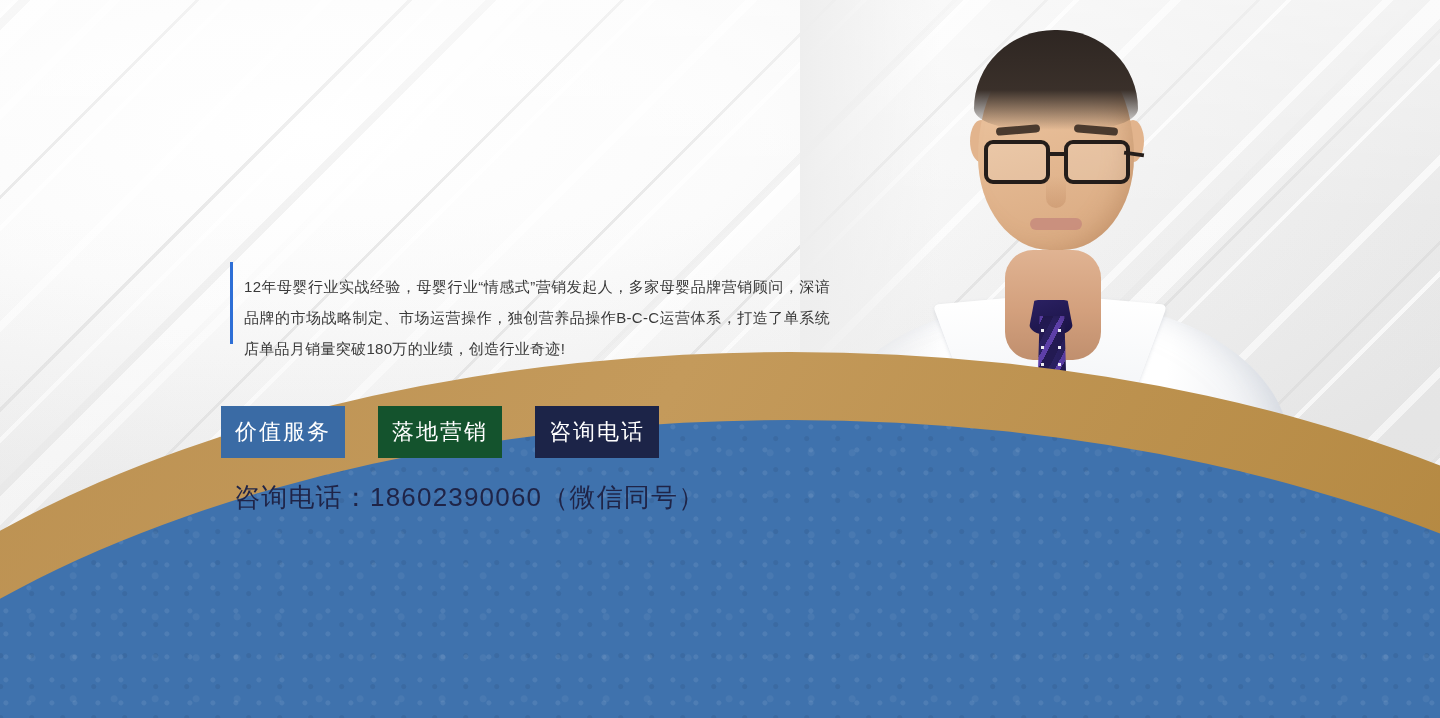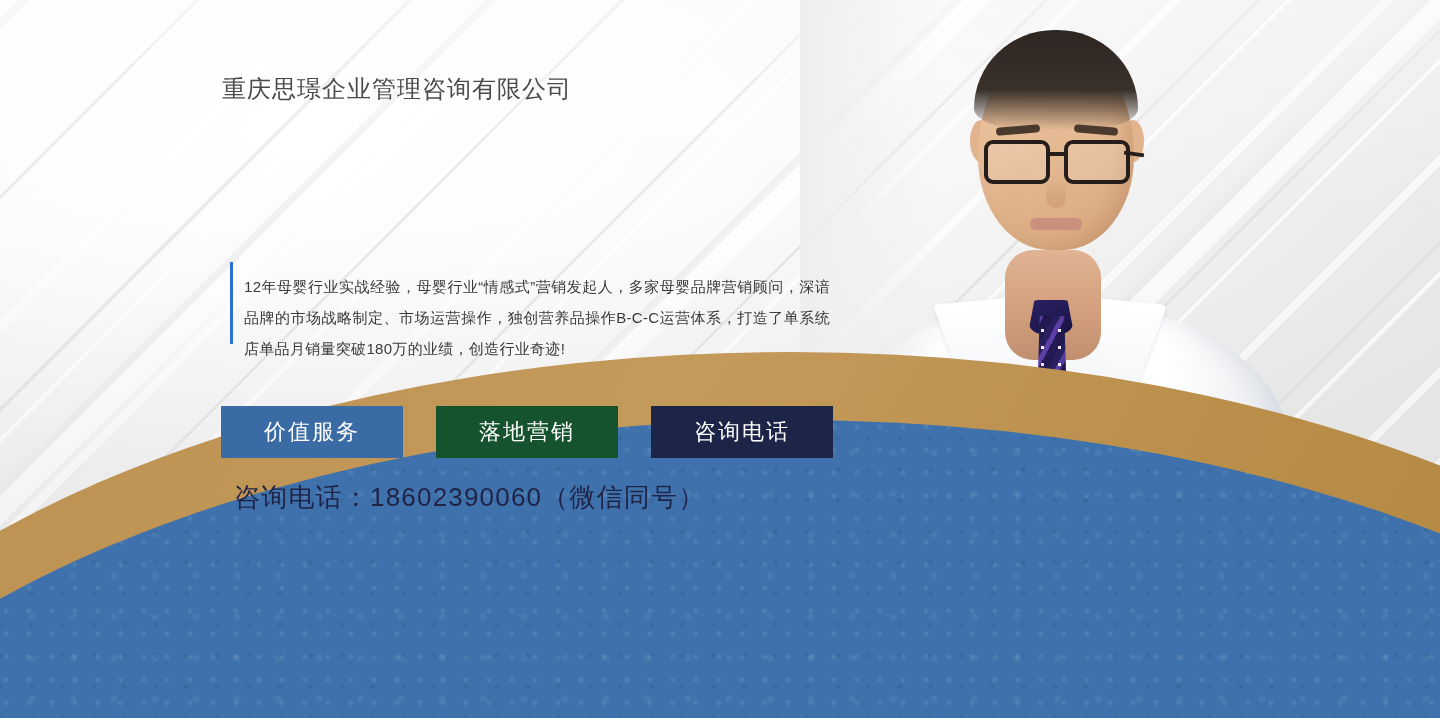--- a/index.html
+++ b/index.html
@@ -375,21 +375,21 @@
   }
 
   .pills {
     position: absolute;
     left: 221px;
     top: 406px;
     display: flex;
     gap: 33px;
   }
   .pill {
-    width: 182px;
+    width: 124px;
     height: 52px;
     display: flex;
     align-items: center;
     justify-content: center;
     font-size: 22px;
     color: #ffffff;
     letter-spacing: 2px;
     cursor: pointer;
     user-select: none;
   }
@@ -449,21 +449,20 @@
   </div>
 
   <div class="arc">
     <div class="arc-gold"></div>
     <div class="arc-blue"></div>
     <div class="arc-blue-tex"></div>
   </div>
 
   <div class="content">
 
-    <div class="company-name">重庆思璟企业管理咨询有限公司</div>
 
 
 
     <div class="desc-wrap">
       <div class="desc-rule"></div>
       <div class="desc-text">12年母婴行业实战经验，母婴行业“情感式”营销发起人，多家母婴品牌营销顾问，深谙品牌的市场战略制定、市场运营操作，独创营养品操作B-C-C运营体系，打造了单系统店单品月销量突破180万的业绩，创造行业奇迹!</div>
     </div>
 
     <div class="pills">
       <div class="pill pill-1">价值服务</div>

